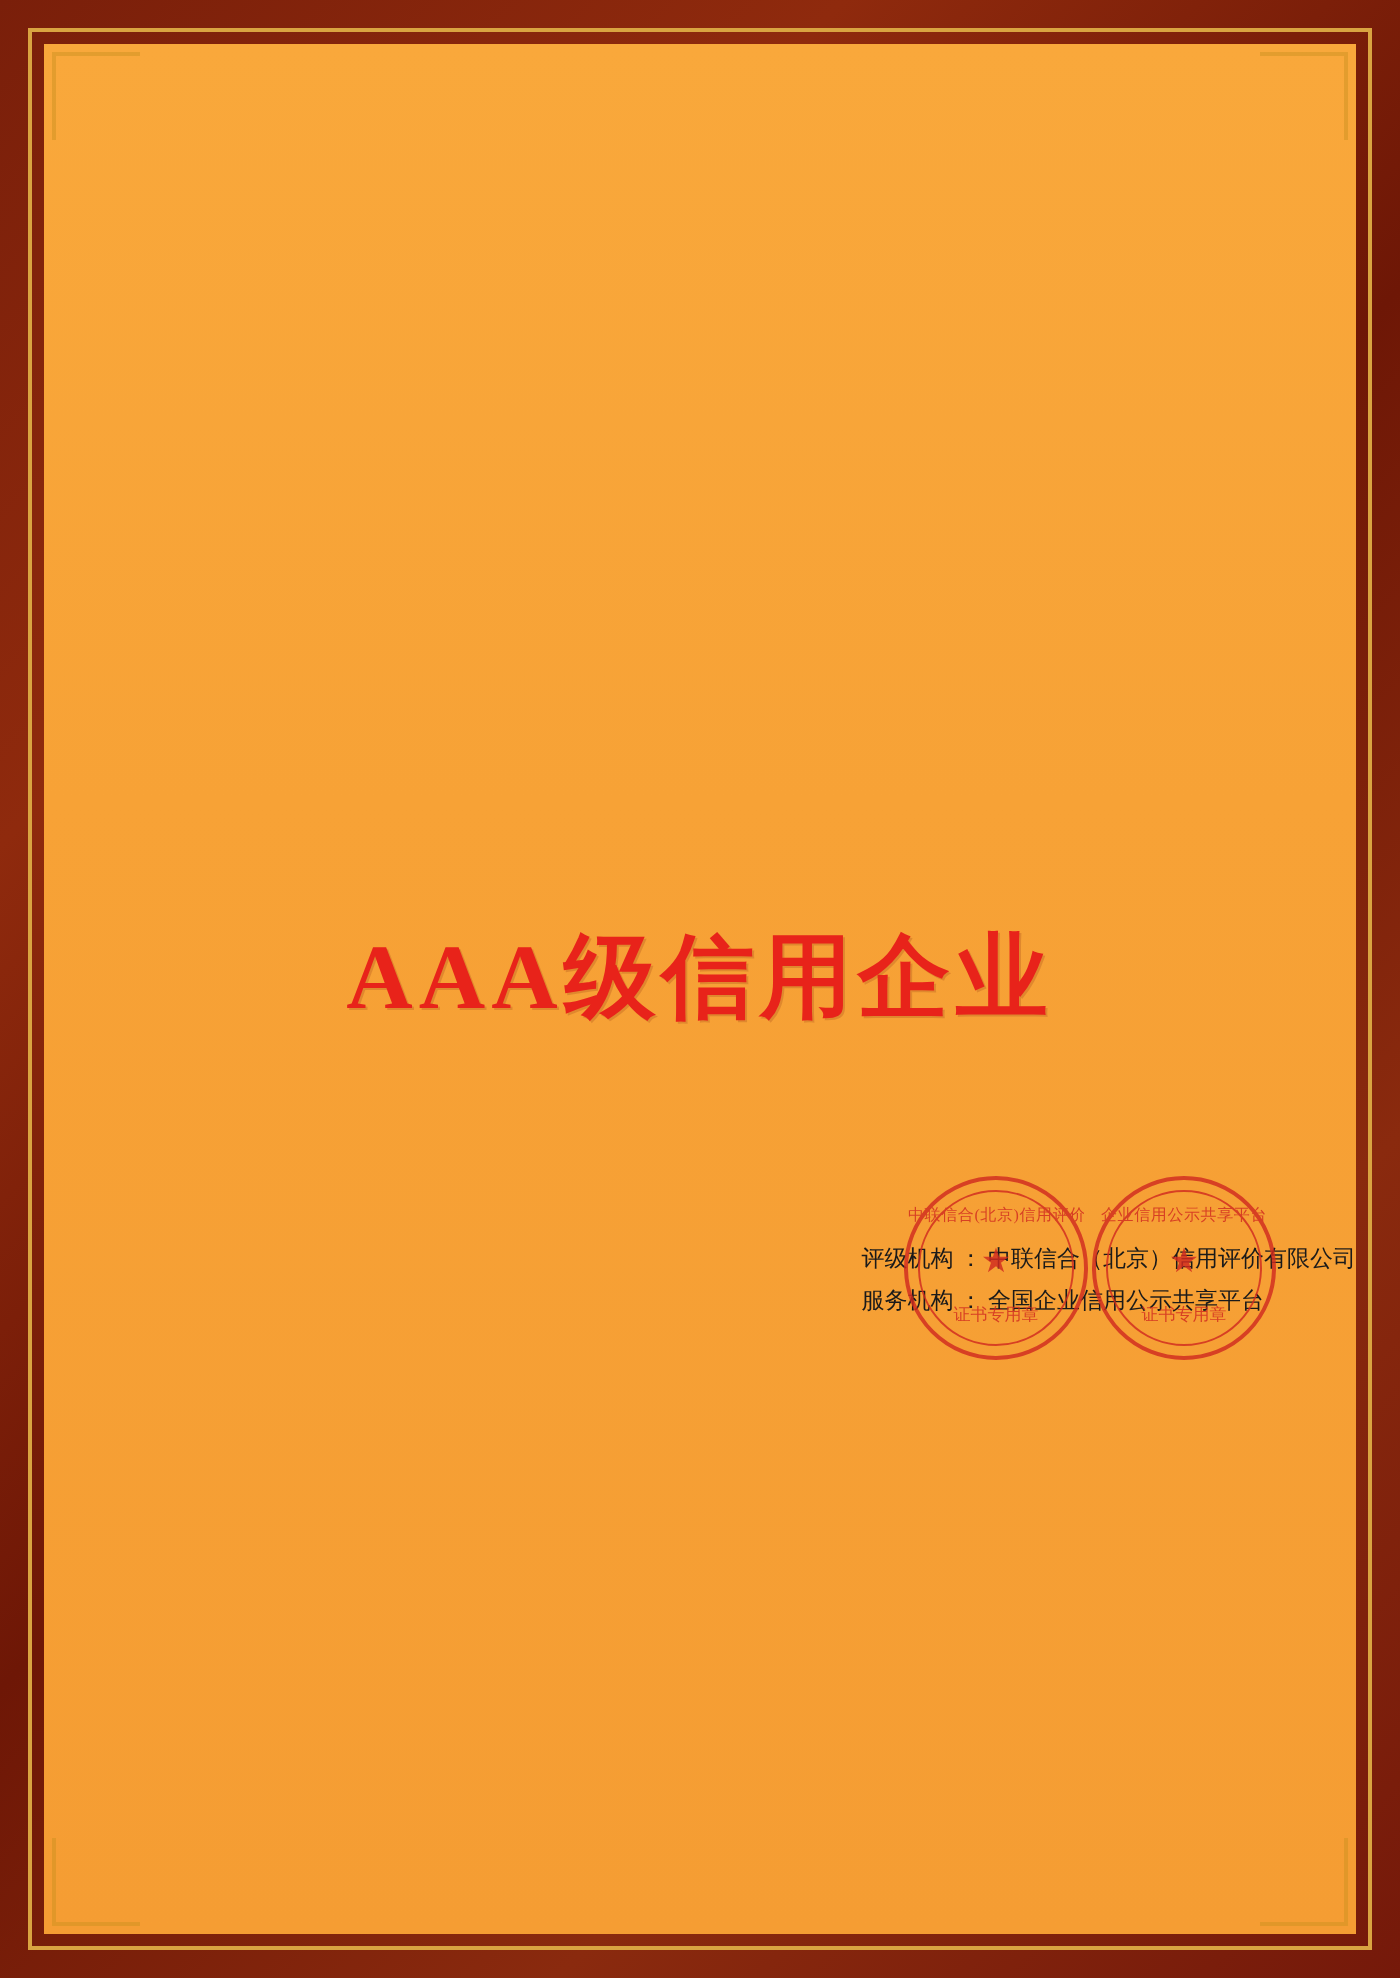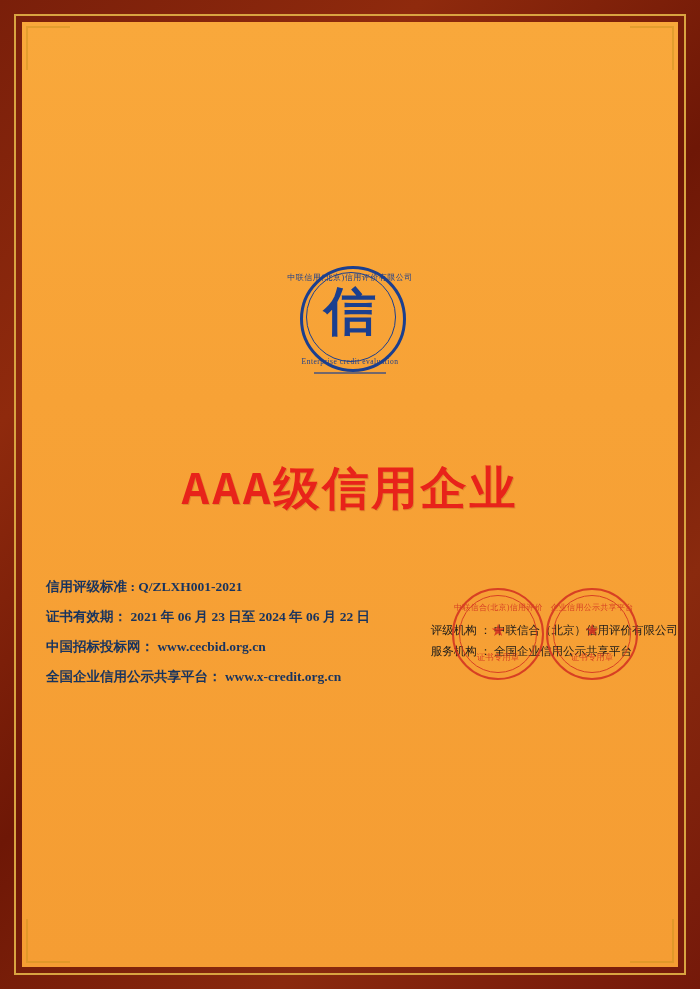--- a/index.html
+++ b/index.html
@@ -152,21 +152,21 @@
     position: absolute;
     left: 0;
     right: 0;
     top: 458px;
     text-align: center;
     font-size: 46px;
     font-weight: bold;
     color: #e8231a;
     letter-spacing: 3px;
     z-index: 2;
-    font-family: Liberation Mono, monospace;
+    font-family: Liberation Serif, serif;
     text-shadow: 1px 1px 0 rgba(120,20,10,0.18);
   }
 
   
   .details {
     position: absolute;
     left: 46px;
     top: 572px;
     z-index: 2;
     color: #17335f;
@@ -252,40 +252,24 @@
 <div class="certificate">
 
   <div class="inner-panel"></div>
   <div class="frame-gold"></div>
 
   <div class="corner tl"></div>
   <div class="corner tr"></div>
   <div class="corner bl"></div>
   <div class="corner br"></div>
 
-  <div class="emblem-wrap">
-    <div class="emblem">
-      <div class="emblem-ring"></div>
-      <div class="emblem-ring2"></div>
-      <div class="emblem-arc-top">中联信用(北京)信用评价有限公司</div>
-      <div class="emblem-char">信</div>
-      <div class="emblem-arc-bottom">Enterprise credit evaluation</div>
-      <div class="emblem-bar"></div>
-    </div>
-  </div>
 
 
   <div class="grade-title">AAA级信用企业</div>
 
-  <div class="details">
-    <div class="row">信用评级标准 : Q/ZLXH001-2021</div>
-    <div class="row">证书有效期： 2021 年 06 月 23 日至 2024 年 06 月 22 日</div>
-    <div class="row">中国招标投标网： www.cecbid.org.cn</div>
-    <div class="row">全国企业信用公示共享平台： www.x-credit.org.cn</div>
-  </div>
 
   <div class="agency">
     <div>评级机构 ： 中联信合（北京）信用评价有限公司</div>
     <div>服务机构 ： 全国企业信用公示共享平台</div>
   </div>
 
   <div class="seal seal-1">
     <div class="seal-inner"></div>
     <div class="seal-arc">中联信合(北京)信用评价有限公司</div>
     <div class="seal-star">★</div>

